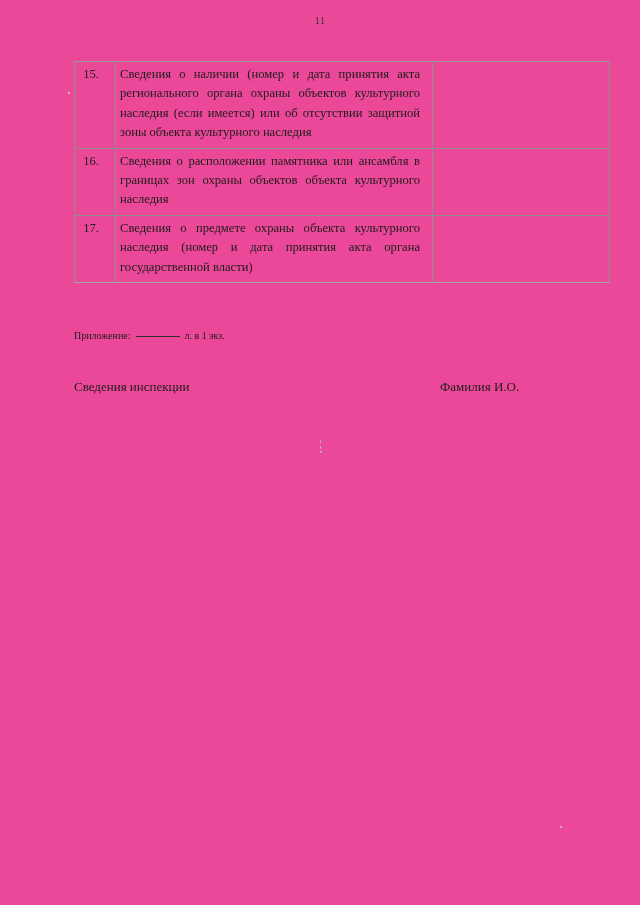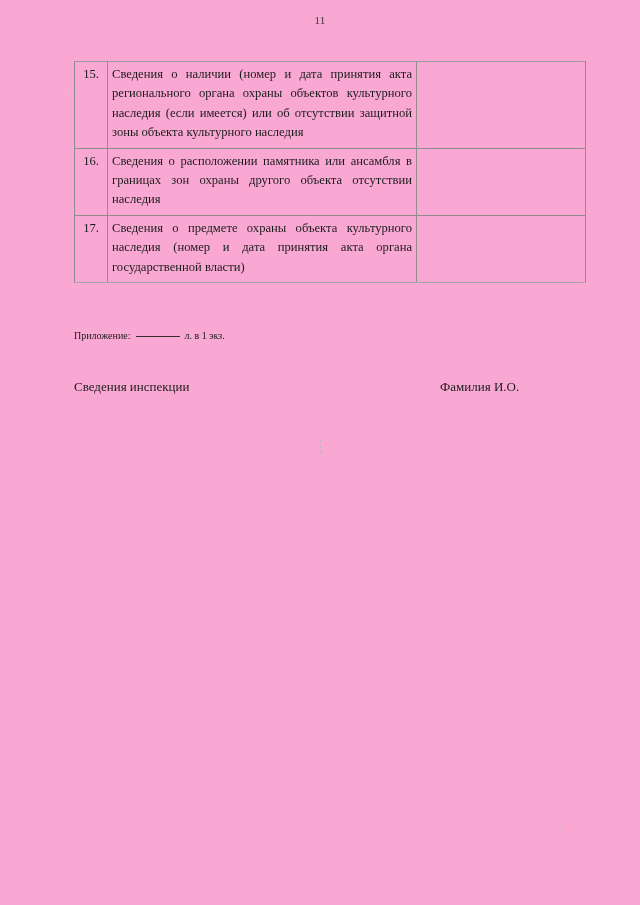--- a/index.html
+++ b/index.html
@@ -12,21 +12,21 @@
     background: #ffffff;
     font-family: "Liberation Serif", "DejaVu Serif", serif;
     color: #1c1c1c;
     position: relative;
     overflow: hidden;
   }
 
   .page {
     position: absolute;
     inset: 0;
-    background: #f9a8d4;
+    background: #ec4899;
     text-decoration: underline;
   }
 
   
   .page-number {
     position: absolute;
     top: 14px;
     left: 0;
     width: 640px;
     text-align: center;
@@ -40,21 +40,21 @@
     position: absolute;
     left: 74px;
     top: 61px;
     width: 488px;
     border-collapse: collapse;
     table-layout: fixed;
   }
   .doc-table td {
     border: 1px solid #8e8e8e;
     vertical-align: top;
-    padding: 3px 4px 5px 4px;
+    padding: 3px 12px 5px 4px;
     font-size: 12.6px;
     line-height: 19.4px;
   }
   .col-num {
     width: 24px;
     text-align: center;
     padding-left: 0;
     padding-right: 2px;
     white-space: nowrap;
   }
@@ -135,21 +135,21 @@
 
   <table class="doc-table">
     <tbody>
       <tr>
         <td class="col-num">15.</td>
         <td class="col-desc">Сведения о наличии (номер и дата принятия акта регионального органа охраны объектов культурного наследия (если имеется) или об отсутствии защитной зоны объекта культурного наследия</td>
         <td class="col-val"></td>
       </tr>
       <tr>
         <td class="col-num">16.</td>
-        <td class="col-desc">Сведения о расположении памятника или ансамбля в границах зон охраны другого объекта отсутствии наследия</td>
+        <td class="col-desc">Сведения о расположении памятника или ансамбля в границах зон охраны объектов объекта культурного наследия</td>
         <td class="col-val"></td>
       </tr>
       <tr>
         <td class="col-num">17.</td>
         <td class="col-desc">Сведения о предмете охраны объекта культурного наследия (номер и дата принятия акта органа государственной власти)</td>
         <td class="col-val"></td>
       </tr>
     </tbody>
   </table>
 

